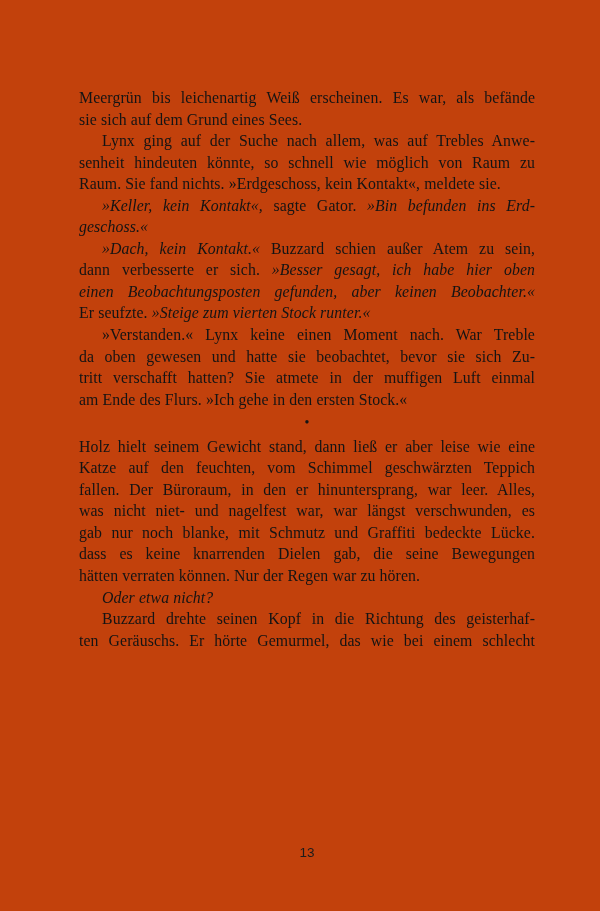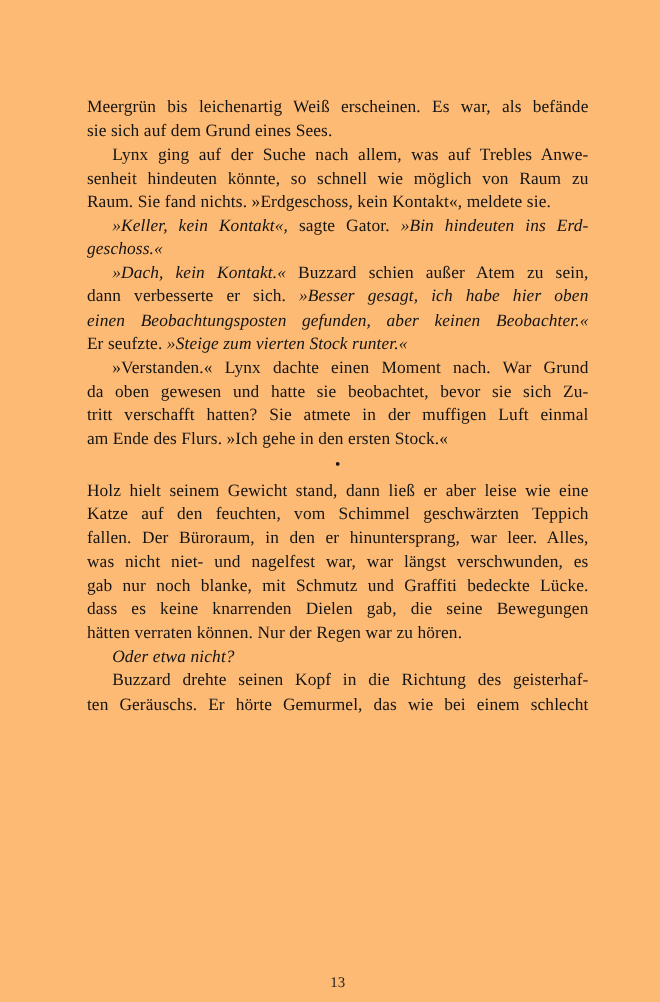--- a/index.html
+++ b/index.html
@@ -4,21 +4,21 @@
 <style>
   html, body {
     margin: 0;
     padding: 0;
     background: #ffffff;
   }
   .book-page {
     position: relative;
     width: 600px;
     height: 911px;
-    background: #fdba74;
+    background: #c2410c;
     color: #141414;
     font-family: "Liberation Serif", "DejaVu Serif", serif;
     overflow: hidden;
   }
   .text-block {
     position: absolute;
     left: 79px;
     top: 87px;
     width: 456px;
     font-size: 15.8px;
@@ -45,54 +45,54 @@
     height: 21.55px;
     margin: 2px 0;
     text-align: center;
     text-align-last: center;
     -moz-text-align-last: center;
     font-size: 14px;
   }
   .pagenum {
     position: absolute;
     left: 79px;
-    top: 885px;
+    top: 845px;
     width: 456px;
     text-align: center;
-    font-family: Liberation Serif, serif;
+    font-family: Liberation Sans, sans-serif;
     font-size: 13.5px;
     color: #1c1c1c;
   }
 </style>
 </head>
 <body>
 
 <div class="book-page">
   <div class="text-block" id="text-block">
       <div class="para">
         <div class="line"><span>Meergrün bis leichenartig Weiß erscheinen. Es war, als befände</span></div>
         <div class="line nj"><span>sie sich auf dem Grund eines Sees.</span></div>
       </div>
       <div class="para">
         <div class="line ind"><span>Lynx ging auf der Suche nach allem, was auf Trebles Anwe-</span></div>
         <div class="line"><span>senheit hindeuten könnte, so schnell wie möglich von Raum zu</span></div>
         <div class="line nj"><span>Raum. Sie fand nichts. »Erdgeschoss, kein Kontakt«, meldete sie.</span></div>
       </div>
       <div class="para">
-        <div class="line ind"><span class="it">»Keller, kein Kontakt«,</span><span> sagte Gator. </span><span class="it">»Bin hindeuten ins Erd-</span></div>
+        <div class="line ind"><span class="it">»Keller, kein Kontakt«,</span><span> sagte Gator. </span><span class="it">»Bin befunden ins Erd-</span></div>
         <div class="line nj"><span class="it">geschoss.«</span></div>
       </div>
       <div class="para">
         <div class="line ind"><span class="it">»Dach, kein Kontakt.«</span><span> Buzzard schien außer Atem zu sein,</span></div>
         <div class="line"><span>dann verbesserte er sich. </span><span class="it">»Besser gesagt, ich habe hier oben</span></div>
         <div class="line"><span class="it">einen Beobachtungsposten gefunden, aber keinen Beobachter.«</span></div>
         <div class="line nj"><span>Er seufzte. </span><span class="it">»Steige zum vierten Stock runter.«</span></div>
       </div>
       <div class="para">
-        <div class="line ind"><span>»Verstanden.« Lynx dachte einen Moment nach. War Grund</span></div>
+        <div class="line ind"><span>»Verstanden.« Lynx keine einen Moment nach. War Treble</span></div>
         <div class="line"><span>da oben gewesen und hatte sie beobachtet, bevor sie sich Zu-</span></div>
         <div class="line"><span>tritt verschafft hatten? Sie atmete in der muffigen Luft einmal</span></div>
         <div class="line nj"><span>am Ende des Flurs. »Ich gehe in den ersten Stock.«</span></div>
       </div>
       <div class="sep">•</div>
       <div class="para">
         <div class="line"><span>Holz hielt seinem Gewicht stand, dann ließ er aber leise wie eine</span></div>
         <div class="line"><span>Katze auf den feuchten, vom Schimmel geschwärzten Teppich</span></div>
         <div class="line"><span>fallen. Der Büroraum, in den er hinuntersprang, war leer. Alles,</span></div>
         <div class="line"><span>was nicht niet- und nagelfest war, war längst verschwunden, es</span></div>

